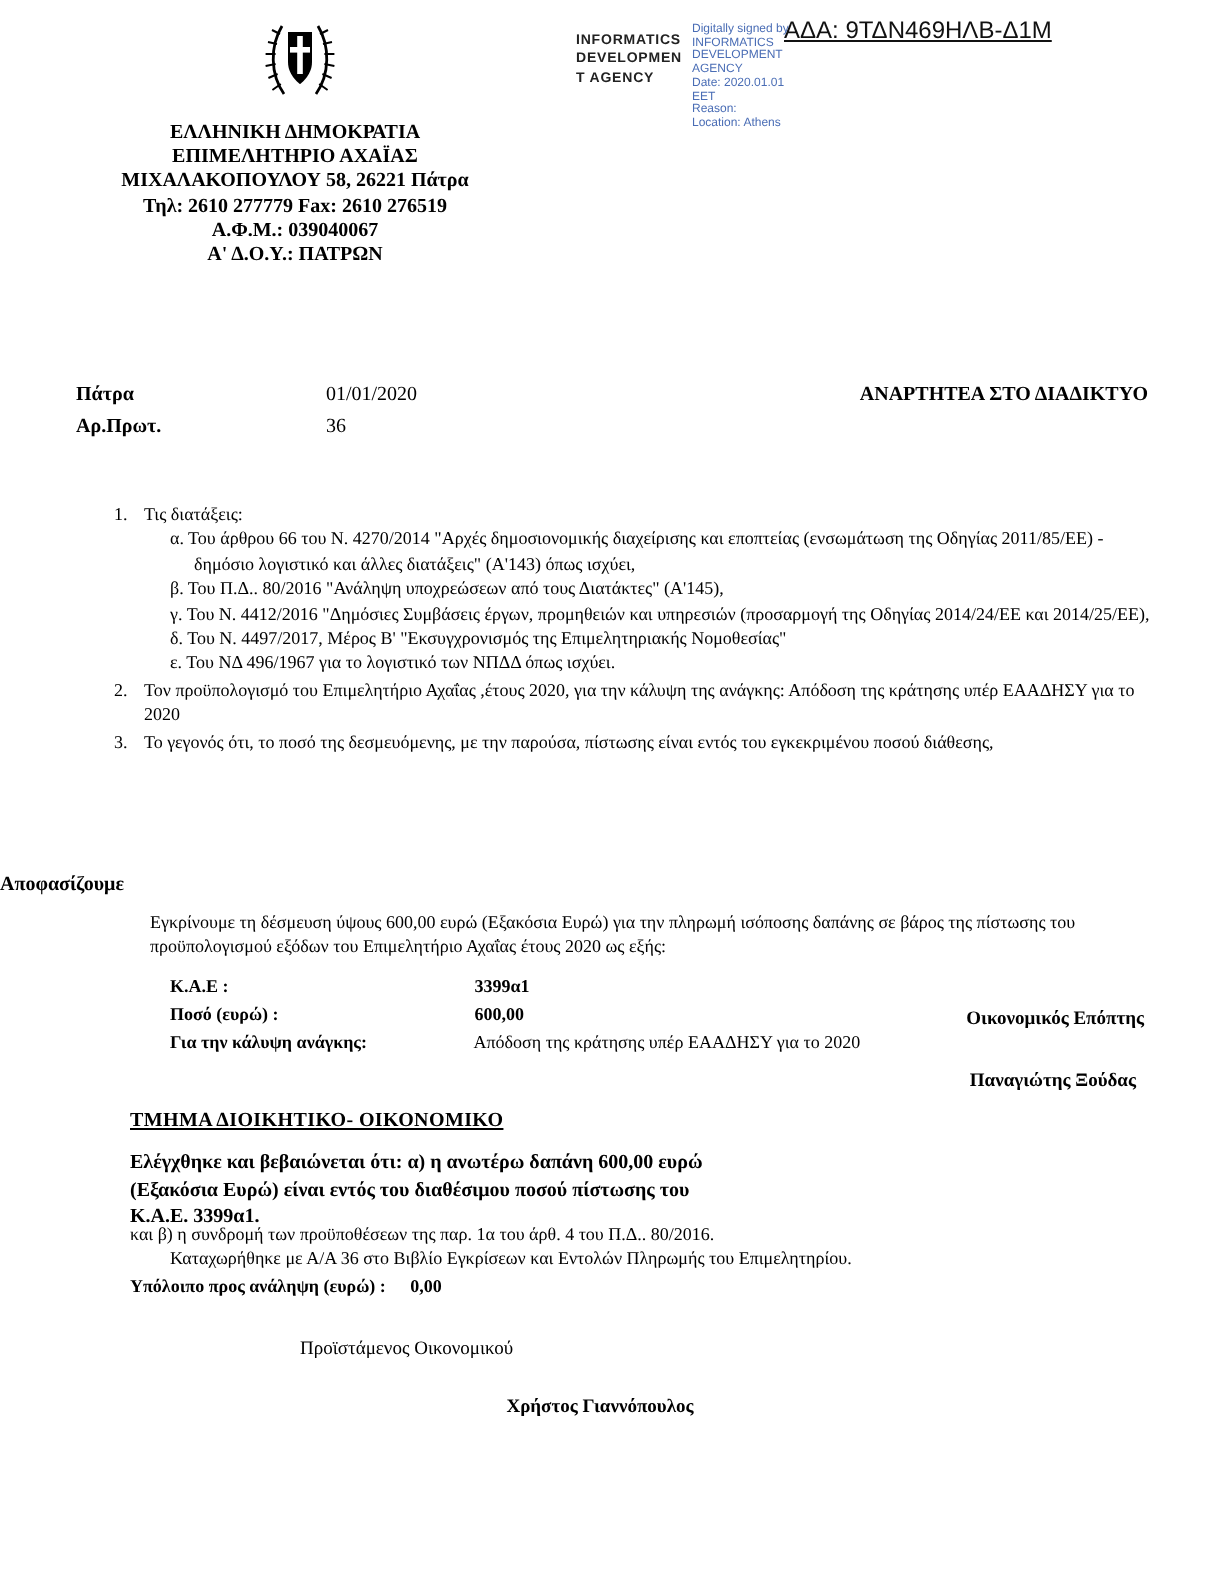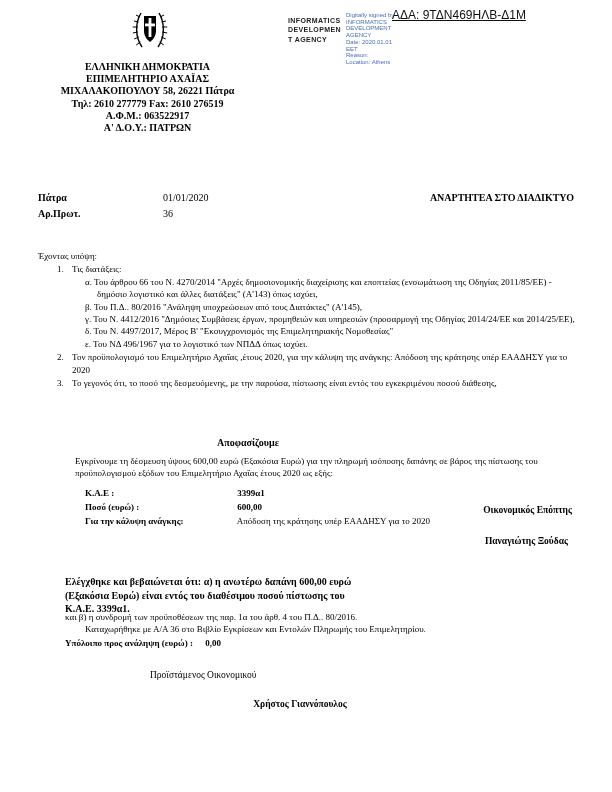--- a/index.html
+++ b/index.html
@@ -37,21 +37,21 @@
     font-weight:bold; font-size:11px; text-decoration:underline; letter-spacing:0.3px;
   }
   .body {
     position:absolute; top:250px; left:38px; width:540px;
     font-size:9px; line-height:1.38;
   }
   .oli { position:relative; padding-left:34px; margin-top:1px; }
   .onum { position:absolute; left:19px; top:0; }
   .sub { padding-left:25px; text-indent:-12px; }
   .decide-heading {
-    position:absolute; top:437px; left:0; width:496px; text-align:center;
+    position:absolute; top:437px; left:0; width:496px; text-align:left;
     font-weight:bold; font-size:10px;
   }
   .decision-para {
     position:absolute; top:455px; left:75px; width:502px;
     font-size:9px; line-height:1.38;
   }
   .kae { position:absolute; top:488px; left:85px; width:470px; font-size:9px; }
   .kae-row { margin-bottom:4px; }
   .kae-label { display:inline-block; width:150px; font-weight:bold; }
   .kae-val-bold { font-weight:bold; }
@@ -105,33 +105,32 @@
     <div>EET</div>
     <div>Reason:</div>
     <div>Location: Athens</div>
   </div>
 
   <div class="letterhead">
     <div>ΕΛΛΗΝΙΚΗ ΔΗΜΟΚΡΑΤΙΑ</div>
     <div>ΕΠΙΜΕΛΗΤΗΡΙΟ ΑΧΑΪΑΣ</div>
     <div>ΜΙΧΑΛΑΚΟΠΟΥΛΟΥ 58,  26221 Πάτρα</div>
     <div>Τηλ: 2610 277779 Fax: 2610 276519</div>
-    <div>Α.Φ.Μ.: 063522917</div>
+    <div>Α.Φ.Μ.: 039040067</div>
     <div>Α' Δ.Ο.Υ.: ΠΑΤΡΩΝ</div>
   </div>
 
   <div class="meta-city">Πάτρα</div>
   <div class="meta-date">01/01/2020</div>
   <div class="meta-notice">ΑΝΑΡΤΗΤΕΑ ΣΤΟ ΔΙΑΔΙΚΤΥΟ</div>
   <div class="meta-prot-label">Αρ.Πρωτ.</div>
   <div class="meta-prot-num">36</div>
 
 
   <div class="body">
-    <div>Έχοντας υπόψη:</div>
 
     <div class="oli">
       <span class="onum">1.</span>
       <div class="otext">
         <div>Τις διατάξεις:</div>
         <div class="sub">α. Του άρθρου 66 του Ν. 4270/2014 "Αρχές δημοσιονομικής διαχείρισης και εποπτείας (ενσωμάτωση της Οδηγίας 2011/85/ΕΕ) - δημόσιο λογιστικό και άλλες διατάξεις" (Α'143) όπως ισχύει,</div>
         <div class="sub">β. Του Π.Δ.. 80/2016 "Ανάληψη υποχρεώσεων από τους Διατάκτες" (Α'145),</div>
         <div class="sub">γ. Του Ν. 4412/2016 "Δημόσιες Συμβάσεις έργων, προμηθειών και υπηρεσιών (προσαρμογή της Οδηγίας 2014/24/ΕΕ και 2014/25/ΕΕ),</div>
         <div class="sub">δ. Του Ν. 4497/2017, Μέρος Β' "Εκσυγχρονισμός της Επιμελητηριακής Νομοθεσίας"</div>
         <div class="sub">ε. Του ΝΔ 496/1967 για το λογιστικό των ΝΠΔΔ όπως ισχύει.</div>
@@ -164,20 +163,21 @@
     </div>
     <div class="kae-row">
       <span class="kae-label">Για την κάλυψη ανάγκης:</span>
       <span>Απόδοση της κράτησης υπέρ ΕΑΑΔΗΣΥ για το 2020</span>
     </div>
   </div>
 
   <div class="sig-sup-title">Οικονομικός Επόπτης</div>
   <div class="sig-sup-name">Παναγιώτης Ξούδας</div>
 
+  <div class="dept-heading">ΤΜΗΜΑ ΔΙΟΙΚΗΤΙΚΟ- ΟΙΚΟΝΟΜΙΚΟ</div>
 
   <div class="check-bold">Ελέγχθηκε και βεβαιώνεται ότι: α) η ανωτέρω δαπάνη 600,00 ευρώ (Εξακόσια Ευρώ) είναι εντός του διαθέσιμου ποσού πίστωσης του Κ.Α.Ε. 3399α1.</div>
   <div class="check-line2">και β) η συνδρομή των προϋποθέσεων της παρ. 1α του άρθ. 4 του Π.Δ.. 80/2016.</div>
   <div class="check-line3">Καταχωρήθηκε με Α/Α 36 στο Βιβλίο Εγκρίσεων και Εντολών Πληρωμής του Επιμελητηρίου.</div>
 
   <div class="balance">
     <span>Υπόλοιπο προς ανάληψη (ευρώ) :</span>
     <span class="val">0,00</span>
   </div>
 

